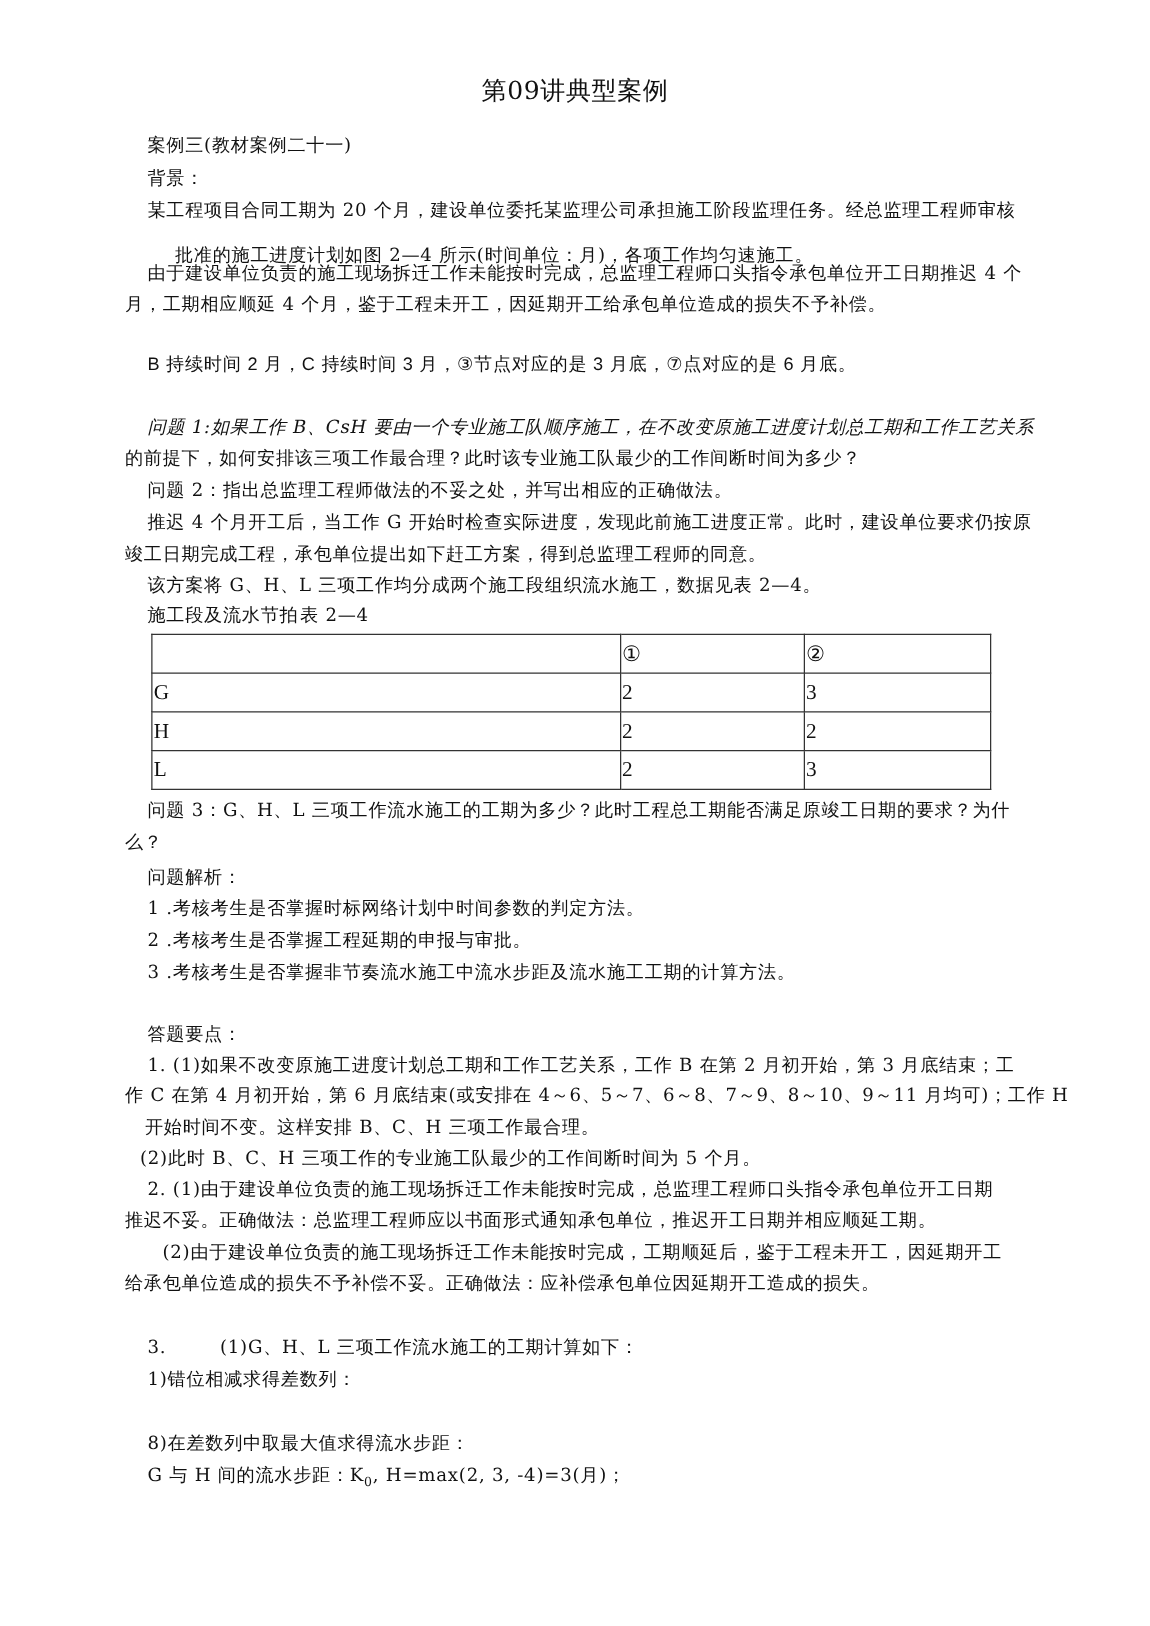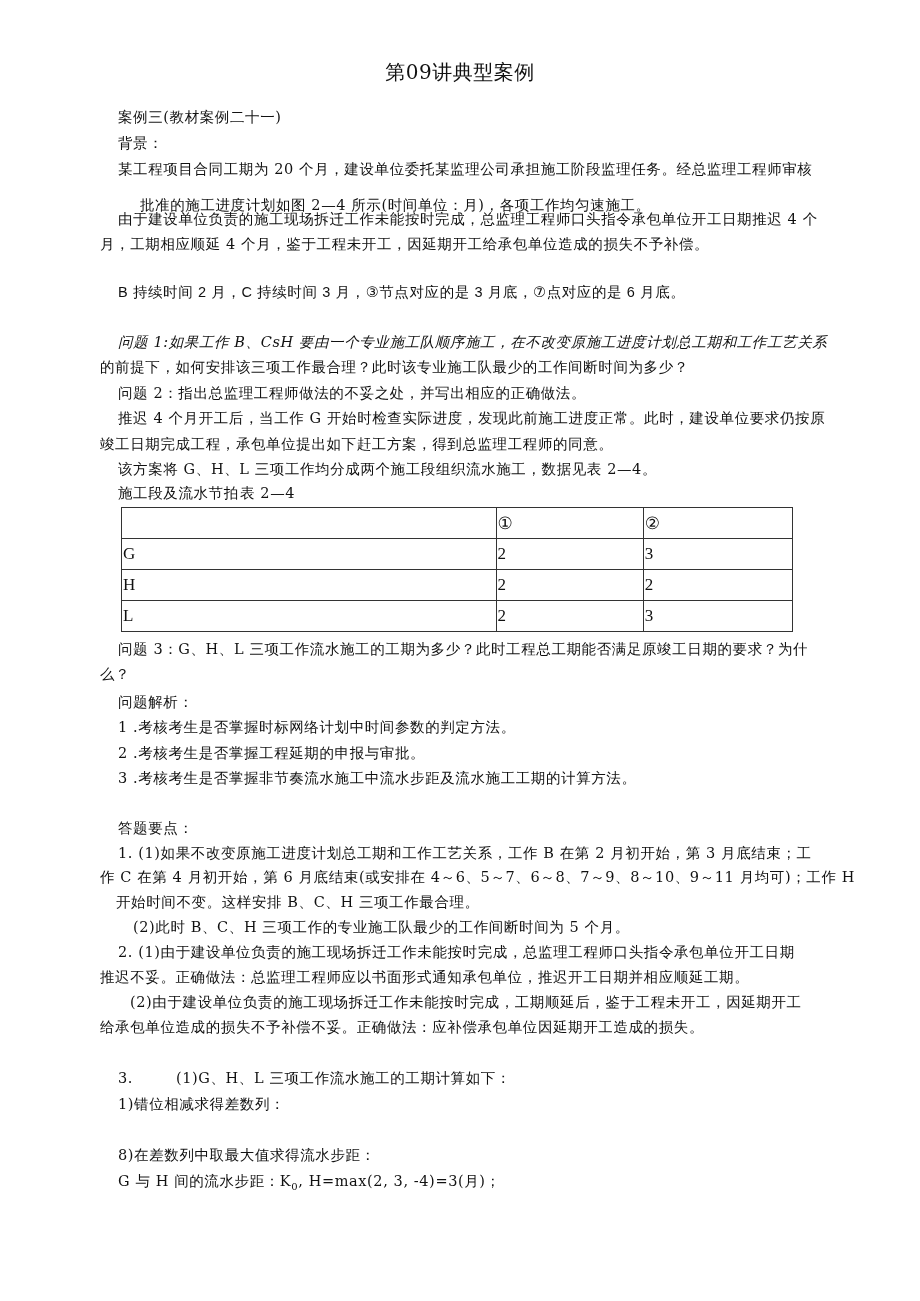--- a/index.html
+++ b/index.html
@@ -88,21 +88,21 @@
 
 <div class="line" style="left:118px; top:692px;">问题解析：</div>
 <div class="line" style="left:118px; top:717px;">1 .考核考生是否掌握时标网络计划中时间参数的判定方法。</div>
 <div class="line" style="left:118px; top:743px;">2 .考核考生是否掌握工程延期的申报与审批。</div>
 <div class="line" style="left:118px; top:768px;">3 .考核考生是否掌握非节奏流水施工中流水步距及流水施工工期的计算方法。</div>
 
 <div class="line" style="left:118px; top:818px;">答题要点：</div>
 <div class="line" style="left:118px; top:843px;">1.  (1)如果不改变原施工进度计划总工期和工作工艺关系，工作 B 在第 2 月初开始，第 3 月底结束；工</div>
 <div class="line" style="left:100px; top:867px;">作 C 在第 4 月初开始，第 6 月底结束(或安排在 4～6、5～7、6～8、7～9、8～10、9～11 月均可)；工作 H</div>
 <div class="line" style="left:100px; top:892px;margin-left:16px;">开始时间不变。这样安排 B、C、H 三项工作最合理。</div>
-<div class="line" style="left:133px; top:917px;">(2)此时 B、C、H 三项工作的专业施工队最少的工作间断时间为 5 个月。</div>
+<div class="line" style="left:112px; top:917px;">(2)此时 B、C、H 三项工作的专业施工队最少的工作间断时间为 5 个月。</div>
 <div class="line" style="left:118px; top:942px;">2.  (1)由于建设单位负责的施工现场拆迁工作未能按时完成，总监理工程师口头指令承包单位开工日期</div>
 <div class="line" style="left:100px; top:967px;">推迟不妥。正确做法：总监理工程师应以书面形式通知承包单位，推迟开工日期并相应顺延工期。</div>
 <div class="line" style="left:130px; top:992px;">(2)由于建设单位负责的施工现场拆迁工作未能按时完成，工期顺延后，鉴于工程未开工，因延期开工</div>
 <div class="line" style="left:100px; top:1017px;">给承包单位造成的损失不予补偿不妥。正确做法：应补偿承包单位因延期开工造成的损失。</div>
 
 <div class="line" style="left:118px; top:1068px;">3.</div>
 <div class="line" style="left:176px; top:1068px;">(1)G、H、L 三项工作流水施工的工期计算如下：</div>
 <div class="line" style="left:118px; top:1094px;">1)错位相减求得差数列：</div>
 <div class="line" style="left:118px; top:1145px;">8)在差数列中取最大值求得流水步距：</div>
 <div class="line" style="left:118px; top:1171px;"><span>G 与 H 间的流水步距：K</span><sub>0</sub><span>, H=max(2, 3, -4)=3(月)；</span></div>

